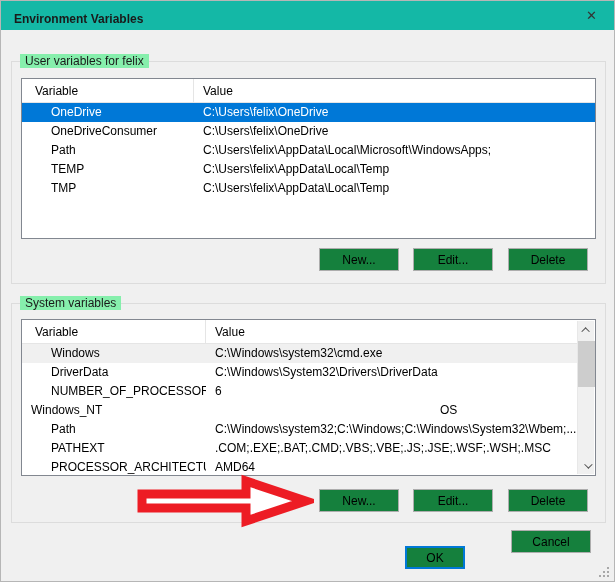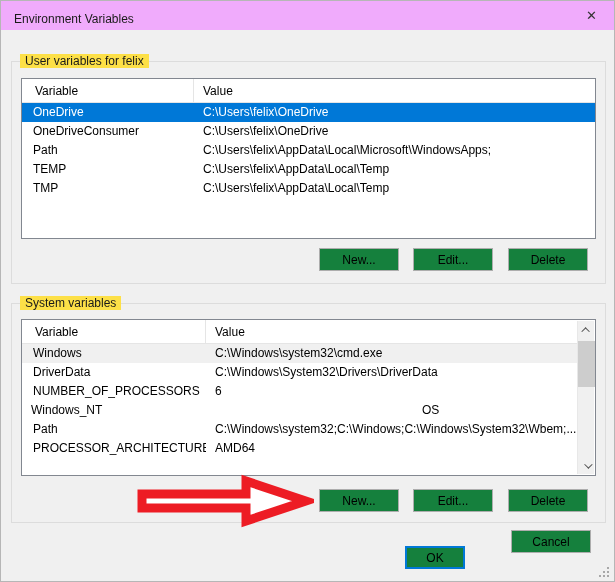--- a/index.html
+++ b/index.html
@@ -12,58 +12,58 @@
     background: #f0f0f0;
     border: 1px solid #b6b6b6;
     overflow: hidden;
     font-size: 12px;
     color: #000;
   }
 
   
   .titlebar {
     position: absolute; top:0; left:0; right:0; height:36px;
-    background:#f0abfc;
-    display:flex; align-items:center;
+    background:#14b8a6;
+    display:flex; align-items:center;font-weight:bold;
   }
   .titlebar .title { padding-left:13px; font-size:12px; color:#1a1a1a; }
   .close-btn {
     position:absolute; right:0; top:0; width:45px; height:29px;
     display:flex; align-items:center; justify-content:center;
     font-size:13px; color:#333; cursor:default;
   }
 
   
   .content { position:absolute; top:29px; left:0; right:0; bottom:0; background:#f0f0f0; }
 
   .groupbox { position:absolute; border:1px solid #dcdcdc; }
   #group-user   { left:10px; top:31px;  width:595px; height:223px; }
   #group-system { left:10px; top:273px; width:595px; height:220px; }
   .group-label {
     position:absolute; top:-8px; left:8px;
-    background:#fde047; padding:0 5px; font-size:12px; color:#1a1a1a;
+    background:#86efac; padding:0 5px; font-size:12px; color:#1a1a1a;
     white-space:nowrap;
   }
 
   
   .listview {
     position:absolute; background:#fff;
     border:1px solid #828790; overflow:hidden;
   }
   #lv-user   { left:20px; top:48px;  width:575px; height:161px; }
   #lv-system { left:20px; top:289px; width:575px; height:157px; }
 
   .lv-header { display:flex; height:24px; border-bottom:1px solid #e5e5e5; background:#fff; }
   .hcol { padding-top:5px; white-space:nowrap; overflow:hidden; }
   .hcol.var { width:172px; border-right:1px solid #e5e5e5; padding-left:13px; }
   #lv-system .hcol.var { width:184px; }
   .hcol.val { flex:1; padding-left:9px; }
 
   .lv-row { display:flex; height:19px; line-height:19px; white-space:nowrap; }
-  .cell.var { width:172px; padding-left:11px; overflow:hidden; }
+  .cell.var { width:172px; padding-left:29px; overflow:hidden; }
   #lv-system .cell.var { width:184px; }
   .cell.val { flex:1; padding-left:9px; overflow:hidden; }
   .lv-row.selected { background:#0078d7; color:#fff; }
   .lv-row.inactive-sel { background:#f0f0f0; }
 
   
   .scrollbar {
     position:absolute; top:1px; right:1px; bottom:1px; width:17px;
     background:#f0f0f0; border-left:1px solid #e8e8e8;
   }
@@ -168,20 +168,24 @@
       </div>
       <div class="lv-row">
         <span class="cell val">Windows_NT</span>
         <span class="cell var">OS</span>
       </div>
       <div class="lv-row">
         <span class="cell var">Path</span>
         <span class="cell val">C:\Windows\system32;C:\Windows;C:\Windows\System32\Wbem;...</span>
       </div>
       <div class="lv-row">
+        <span class="cell var">PATHEXT</span>
+        <span class="cell val">.COM;.EXE;.BAT;.CMD;.VBS;.VBE;.JS;.JSE;.WSF;.WSH;.MSC</span>
+      </div>
+      <div class="lv-row">
         <span class="cell var">PROCESSOR_ARCHITECTURE</span>
         <span class="cell val">AMD64</span>
       </div>
 
       <div class="scrollbar">
         <div class="sb-btn up">
             <span class="chev up"></span>
           </div>
         <div class="sb-thumb"></div>
         <div class="sb-btn down">

